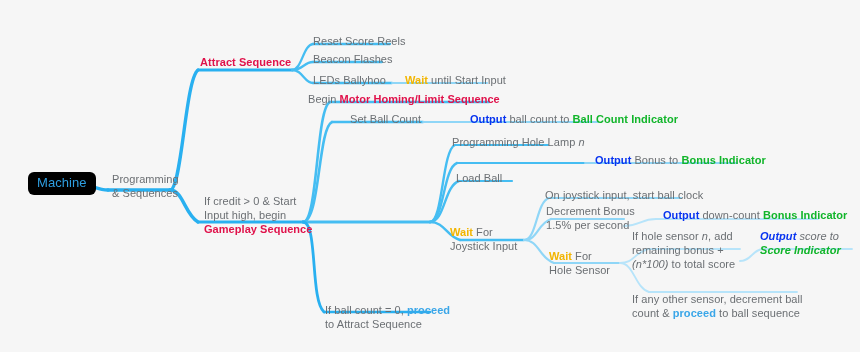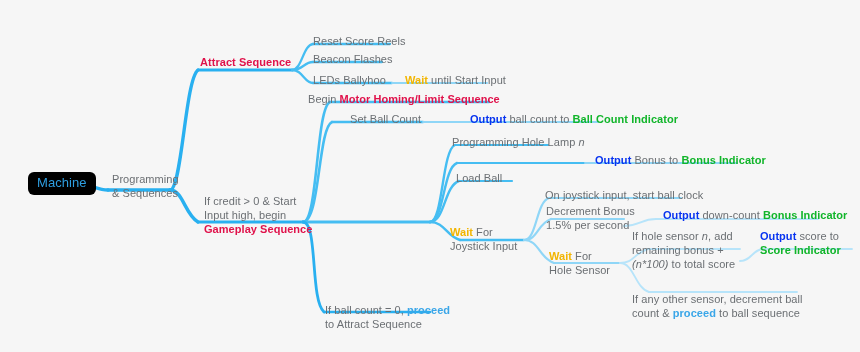--- a/index.html
+++ b/index.html
@@ -178,21 +178,21 @@
     <div><span class="b-amber">Wait</span><span> For</span></div>
     <div>Hole Sensor</div>
   </div>
 
   <div class="node" style="left:632px;top:229px;">
     <div><span>If hole sensor </span><span class="ital">n</span><span>, add</span></div>
     <div>remaining bonus +</div>
     <div><span class="ital">(n*100)</span><span> to total score</span></div>
   </div>
 
-  <div class="node" style="left:760px;top:229px;">
+  <div class="node" style="left:760px;top:229px;font-style:italic;">
     <div><span class="b-blue">Output</span><span> score to</span></div>
     <div class="b-green">Score Indicator</div>
   </div>
 
   <div class="node" style="left:632px;top:292px;">
     <div>If any other sensor, decrement ball</div>
     <div><span>count &amp; </span><span class="b-link">proceed</span><span> to ball sequence</span></div>
   </div>
 
   <div class="node" style="left:325px;top:303px;">

